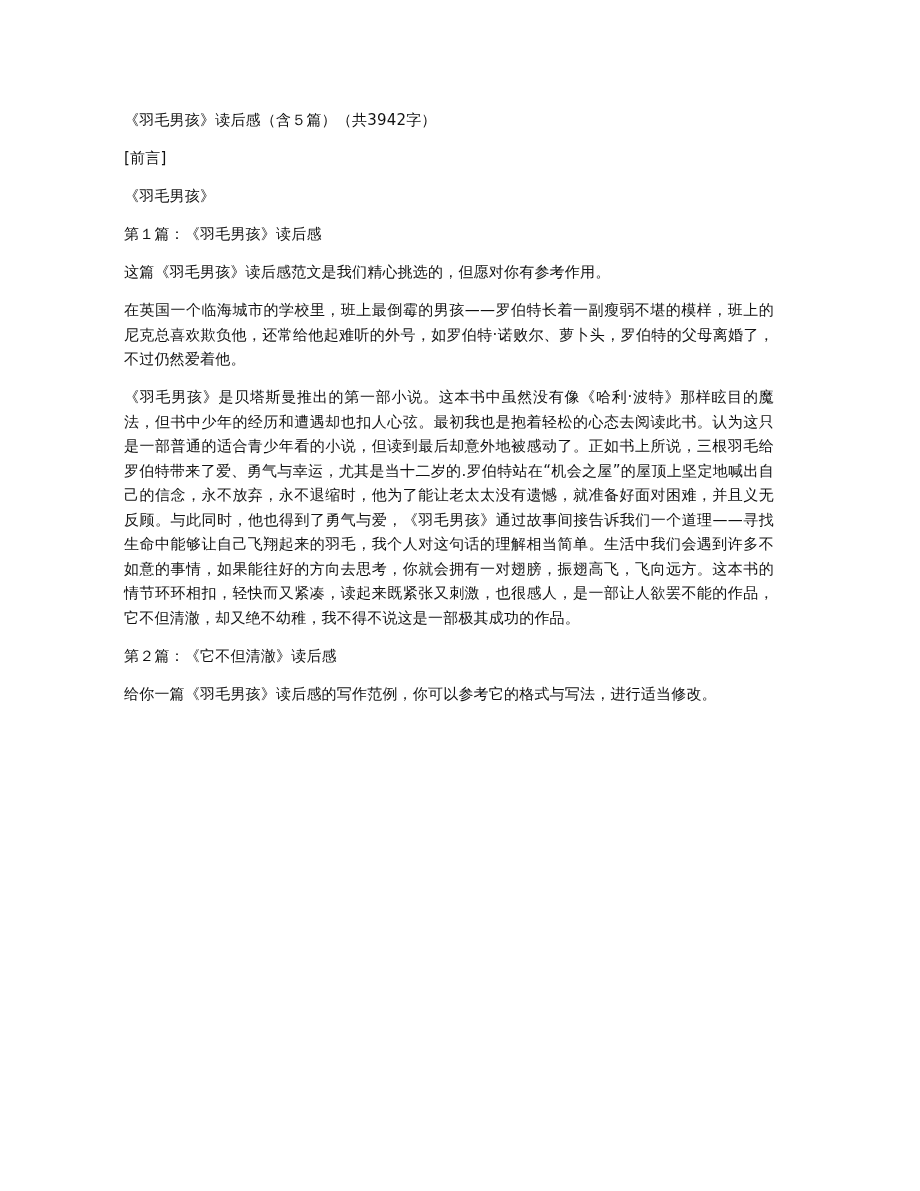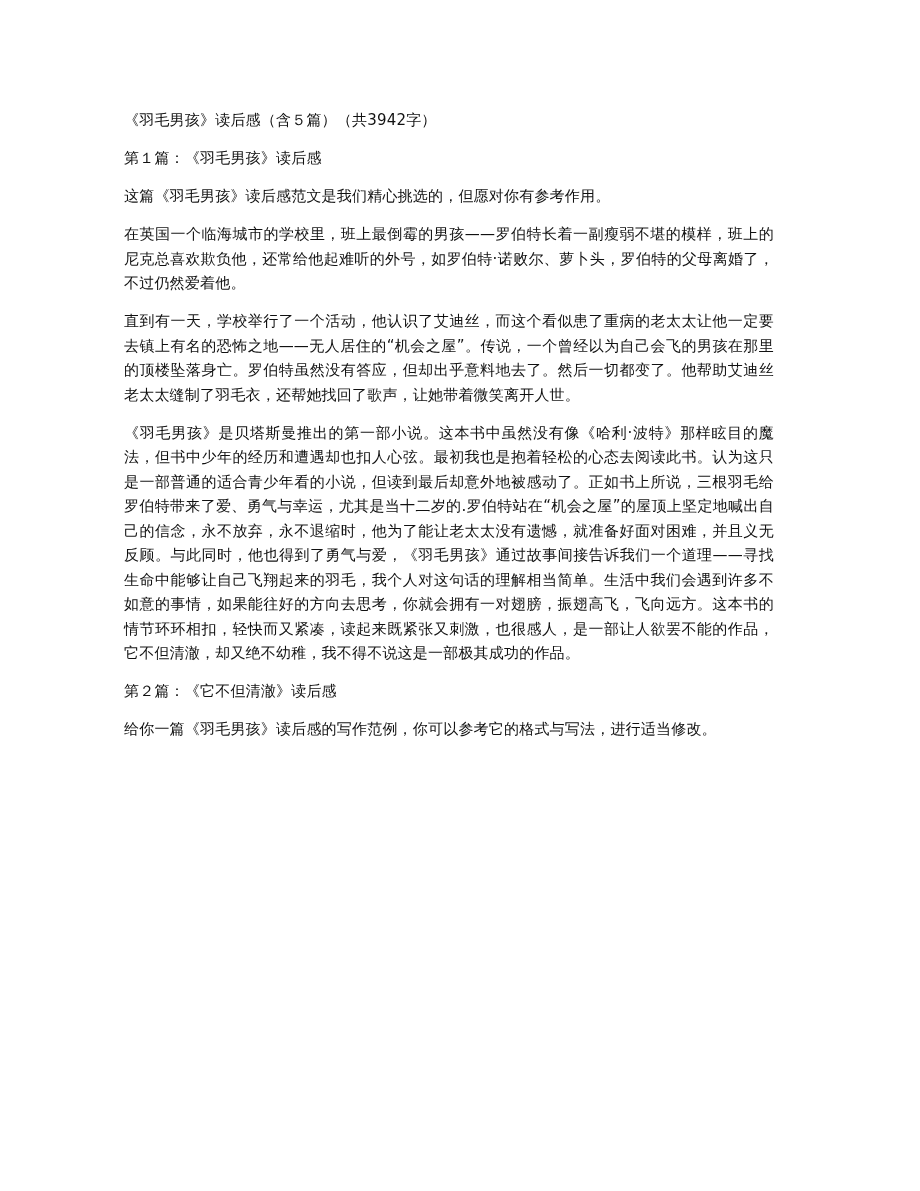--- a/index.html
+++ b/index.html
@@ -7,22 +7,23 @@
          font-family: "DejaVu Sans", "Liberation Sans", sans-serif; color:#111; }
   .page { position:absolute; left:124px; top:108px; width:650px; }
   .p { font-size:15px; line-height:24.5px; margin:0 0 13.5px 0; letter-spacing:0.2px; text-align:justify; word-break:break-all; }
   .p.single { margin-bottom:13.5px; }
 </style>
 </head>
 <body>
 
 <div class="page">
   <p class="p single">《羽毛男孩》读后感（含５篇）（共3942字）</p>
+  <p class="p single">[前言]</p>
+  <p class="p single">《羽毛男孩》</p>
 
   <p class="p single">第１篇：《羽毛男孩》读后感</p>
   <p class="p">这篇《羽毛男孩》读后感范文是我们精心挑选的，但愿对你有参考作用。</p>
   <p class="p">在英国一个临海城市的学校里，班上最倒霉的男孩——罗伯特长着一副瘦弱不堪的模样，班上的尼克总喜欢欺负他，还常给他起难听的外号，如罗伯特·诺败尔、萝卜头，罗伯特的父母离婚了，不过仍然爱着他。</p>
-  <p class="p">直到有一天，学校举行了一个活动，他认识了艾迪丝，而这个看似患了重病的老太太让他一定要去镇上有名的恐怖之地——无人居住的“机会之屋”。传说，一个曾经以为自己会飞的男孩在那里的顶楼坠落身亡。罗伯特虽然没有答应，但却出乎意料地去了。然后一切都变了。他帮助艾迪丝老太太缝制了羽毛衣，还帮她找回了歌声，让她带着微笑离开人世。</p>
   <p class="p">《羽毛男孩》是贝塔斯曼推出的第一部小说。这本书中虽然没有像《哈利·波特》那样眩目的魔法，但书中少年的经历和遭遇却也扣人心弦。最初我也是抱着轻松的心态去阅读此书。认为这只是一部普通的适合青少年看的小说，但读到最后却意外地被感动了。正如书上所说，三根羽毛给罗伯特带来了爱、勇气与幸运，尤其是当十二岁的.罗伯特站在“机会之屋”的屋顶上坚定地喊出自己的信念，永不放弃，永不退缩时，他为了能让老太太没有遗憾，就准备好面对困难，并且义无反顾。与此同时，他也得到了勇气与爱，《羽毛男孩》通过故事间接告诉我们一个道理——寻找生命中能够让自己飞翔起来的羽毛，我个人对这句话的理解相当简单。生活中我们会遇到许多不如意的事情，如果能往好的方向去思考，你就会拥有一对翅膀，振翅高飞，飞向远方。这本书的情节环环相扣，轻快而又紧凑，读起来既紧张又刺激，也很感人，是一部让人欲罢不能的作品，它不但清澈，却又绝不幼稚，我不得不说这是一部极其成功的作品。</p>
 
   <p class="p single">第２篇：《它不但清澈》读后感</p>
   <p class="p">给你一篇《羽毛男孩》读后感的写作范例，你可以参考它的格式与写法，进行适当修改。</p>
 </div>
 
 </body></html>

